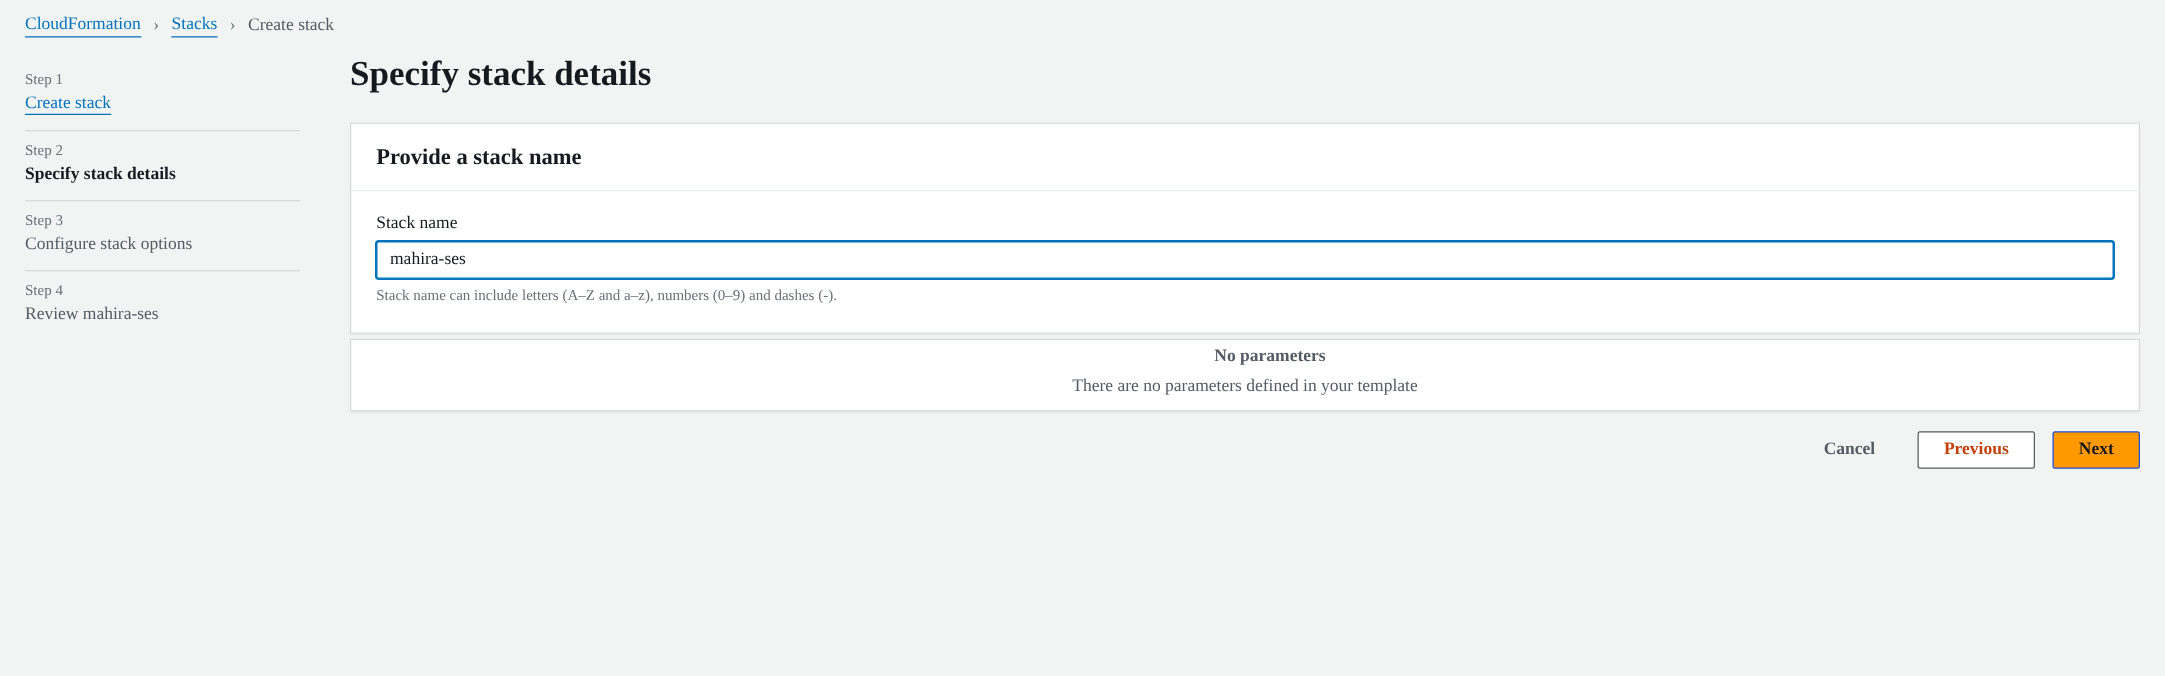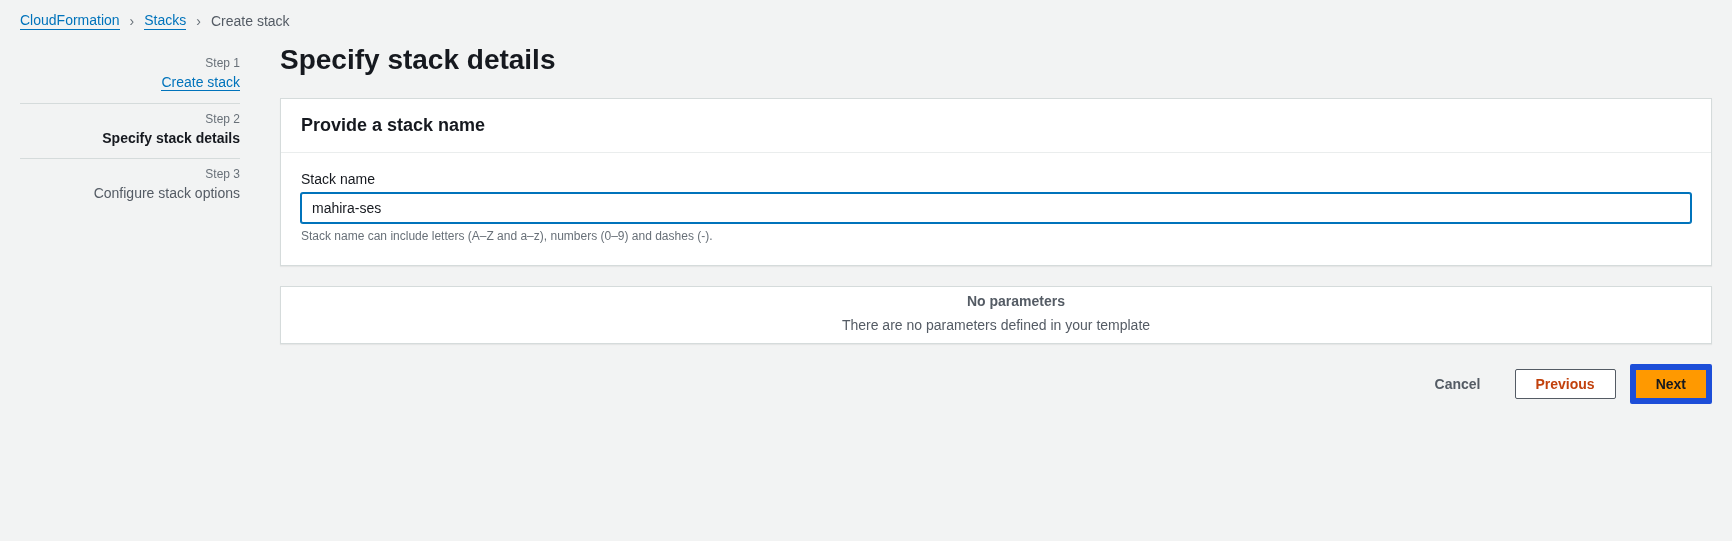--- a/index.html
+++ b/index.html
@@ -1,15 +1,15 @@
 <!DOCTYPE html>
 <html><head>
 <meta charset="utf-8">
 <style>
-  * { box-sizing: border-box; margin: 0; padding: 0; }
+  * { box-sizing: border-box; margin: 0; padding: 0; font-family: Liberation Serif, serif; }
   body {
     font-family: "Amazon Ember", "Helvetica Neue", Arial, sans-serif;
     background: #f2f3f3;
     color: #16191f;
     font-size: 14px;
     width: 1732px;
     height: 541px;
     overflow: hidden;
   }
   .page {
@@ -39,21 +39,20 @@
     display: flex;
     gap: 40px;
   }
   .sidebar {
     width: 220px;
     flex-shrink: 0;
   }
   .step {
     padding: 8px 0 12px 0;
     border-bottom: 1px solid #d5dbdb;
-    text-align: right;
   }
   .step:last-child { border-bottom: none; }
   .step-label {
     font-size: 12px;
     color: #687078;
     margin-bottom: 4px;
   }
   .step-title {
     font-size: 14px;
     color: #545b64;
@@ -74,21 +73,21 @@
   .page-title {
     font-size: 28px;
     font-weight: 700;
     color: #16191f;
     margin-bottom: 22px;
     margin-top: -4px;
   }
   .panel {
     background: #fff;
     border: 1px solid #d5dbdb;
-    margin-bottom: 20px;
+    margin-bottom: 4px;
     box-shadow: 0 1px 1px rgba(0,0,0,0.05);
   }
   .panel-header {
     padding: 16px 20px;
     border-bottom: 1px solid #eaeded;
   }
   .panel-header h2 {
     font-size: 18px;
     font-weight: 700;
     color: #16191f;
@@ -158,21 +157,21 @@
     background: none;
     font-weight: 700;
   }
   .btn-outline {
     border: 1px solid #545b64;
     color: #c2410c;
     background: #fff;
   }
   .btn-primary {
     background: #ff9900;
-    border: 6px solid #1d4ed8;
+    border: 1px solid #1d4ed8;
     color: #16191f;
   }
 </style>
 </head>
 <body>
 
 <div class="page">
   <div class="breadcrumb">
     <a href="#">CloudFormation</a>
     <span class="sep">›</span>
@@ -187,20 +186,24 @@
         <div class="step-label">Step 1</div>
         <span class="step-title link">Create stack</span>
       </div>
       <div class="step">
         <div class="step-label">Step 2</div>
         <div class="step-title active">Specify stack details</div>
       </div>
       <div class="step">
         <div class="step-label">Step 3</div>
         <div class="step-title">Configure stack options</div>
+      </div>
+      <div class="step">
+        <div class="step-label">Step 4</div>
+        <div class="step-title">Review mahira-ses</div>
       </div>
     </div>
 
     <div class="main">
       <h1 class="page-title">Specify stack details</h1>
 
       <div class="panel">
         <div class="panel-header">
           <h2>Provide a stack name</h2>
         </div>

